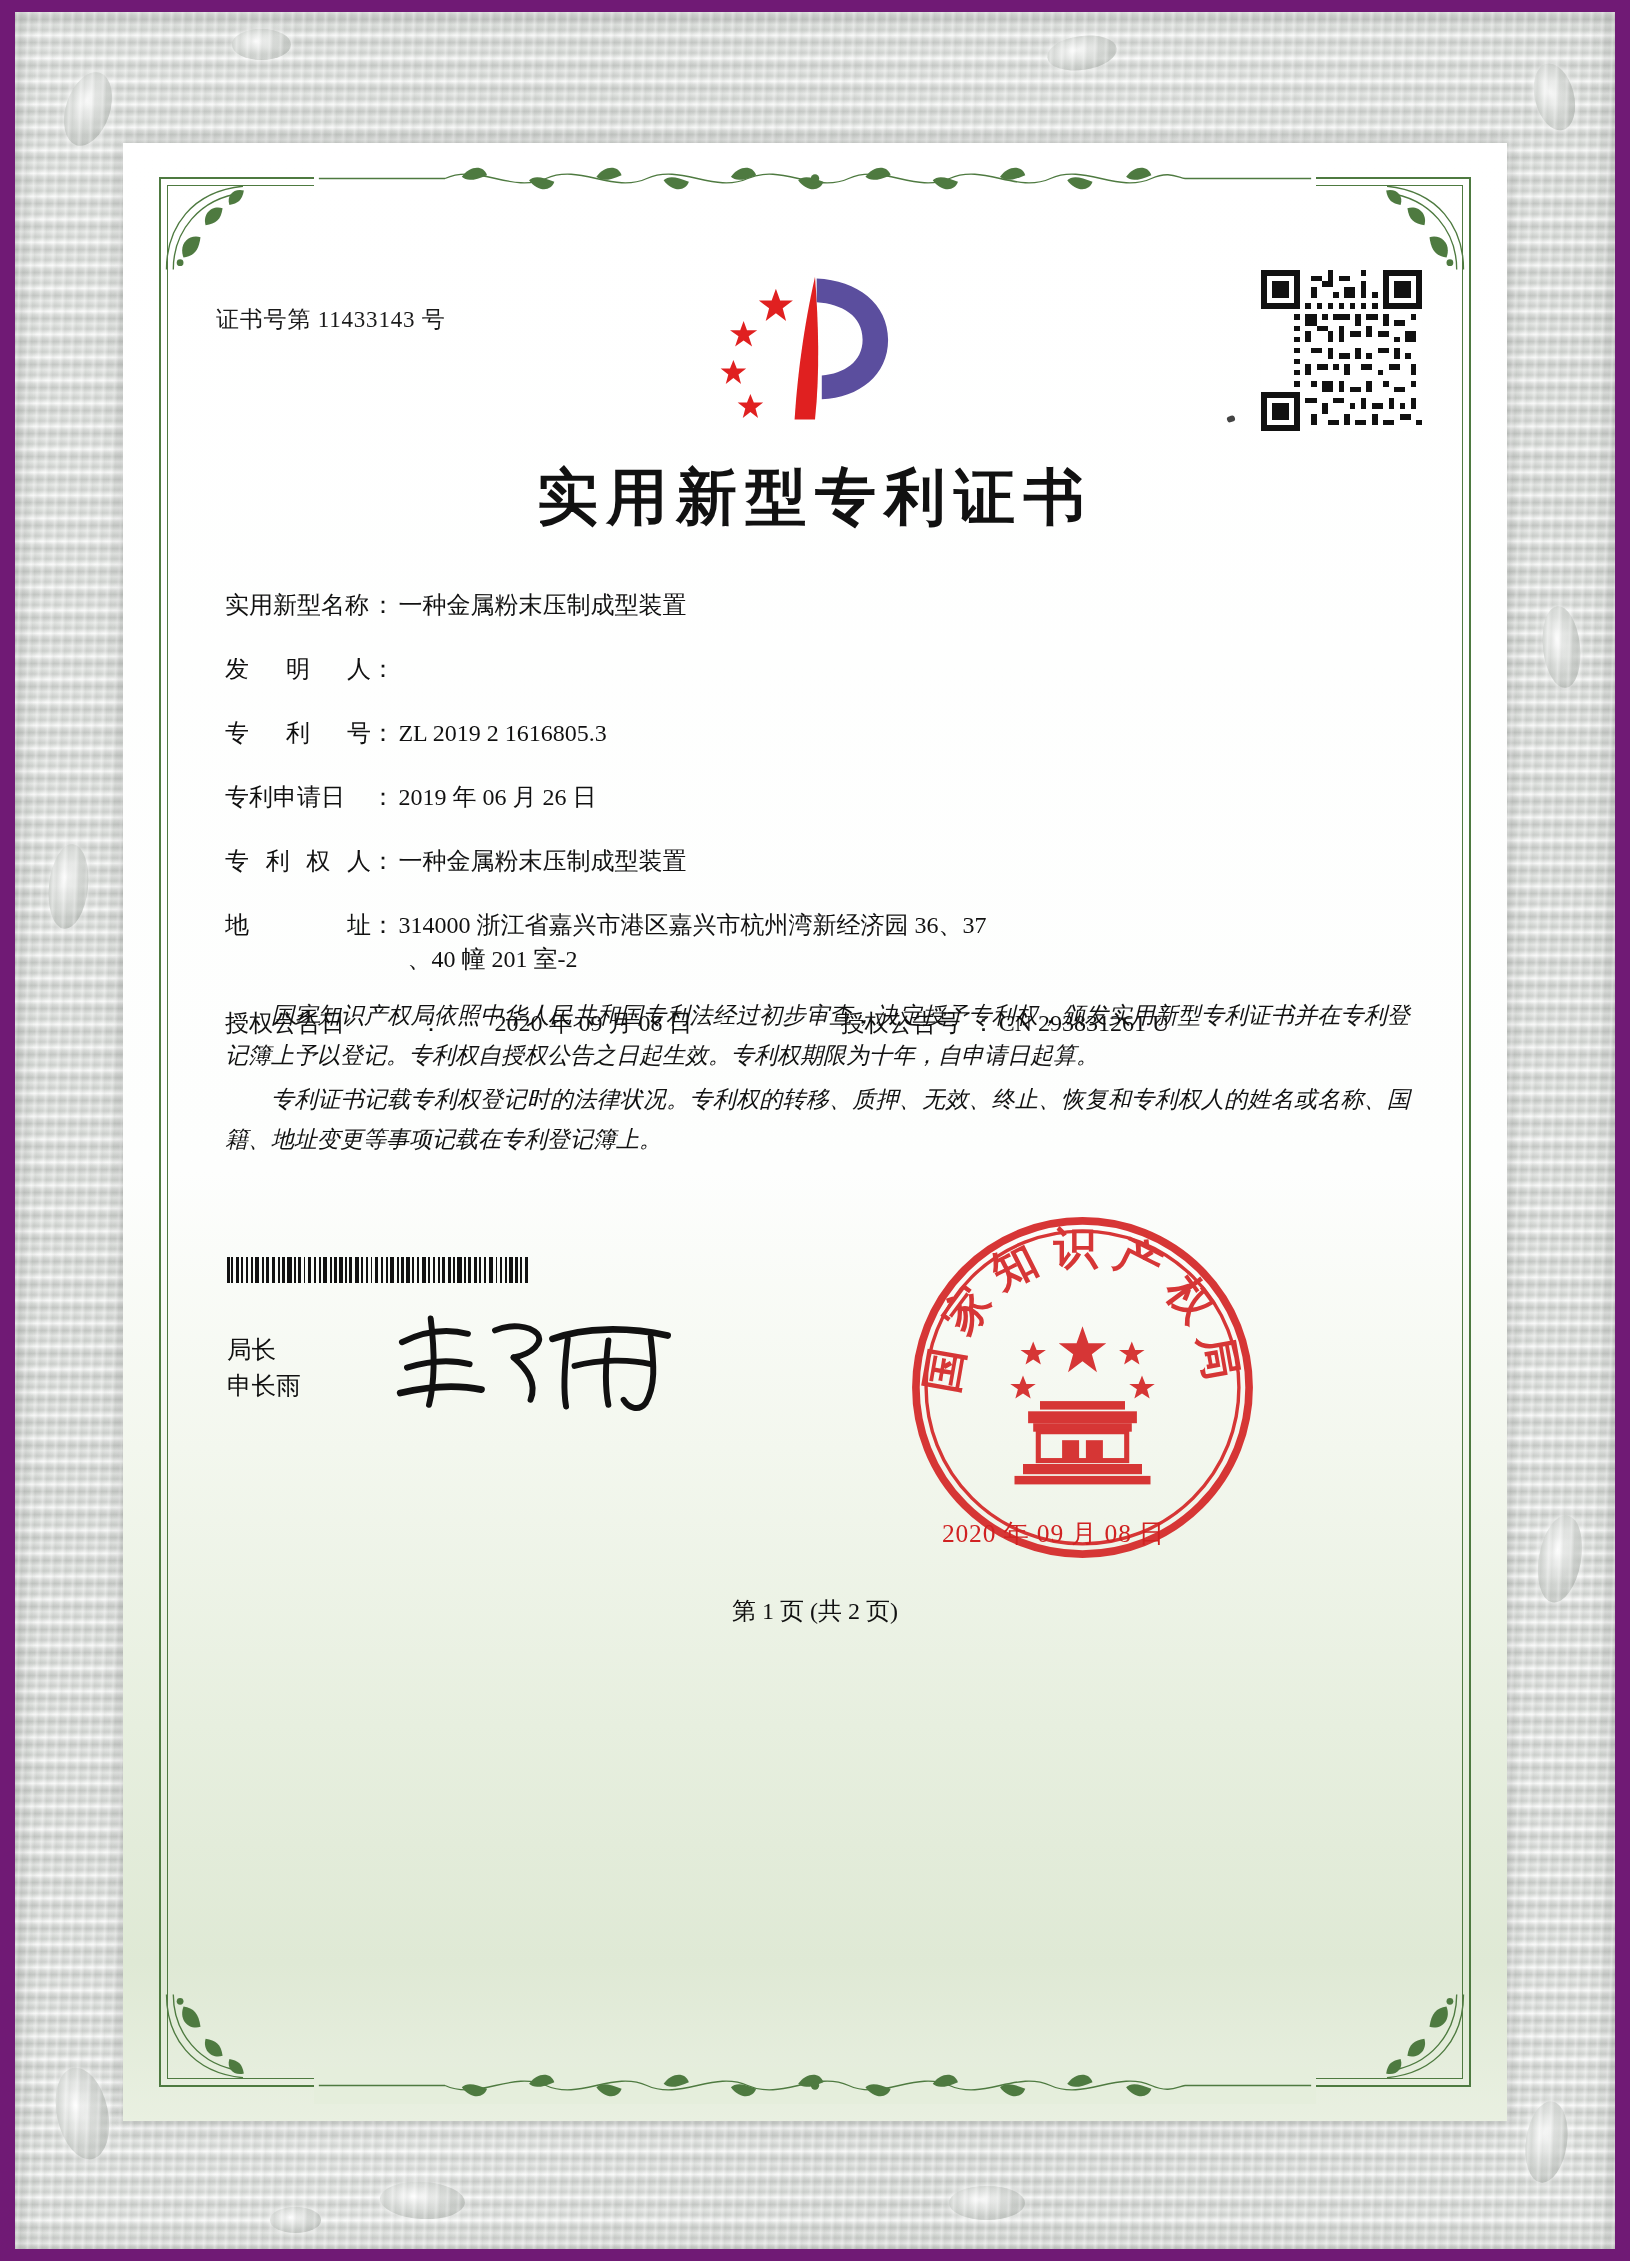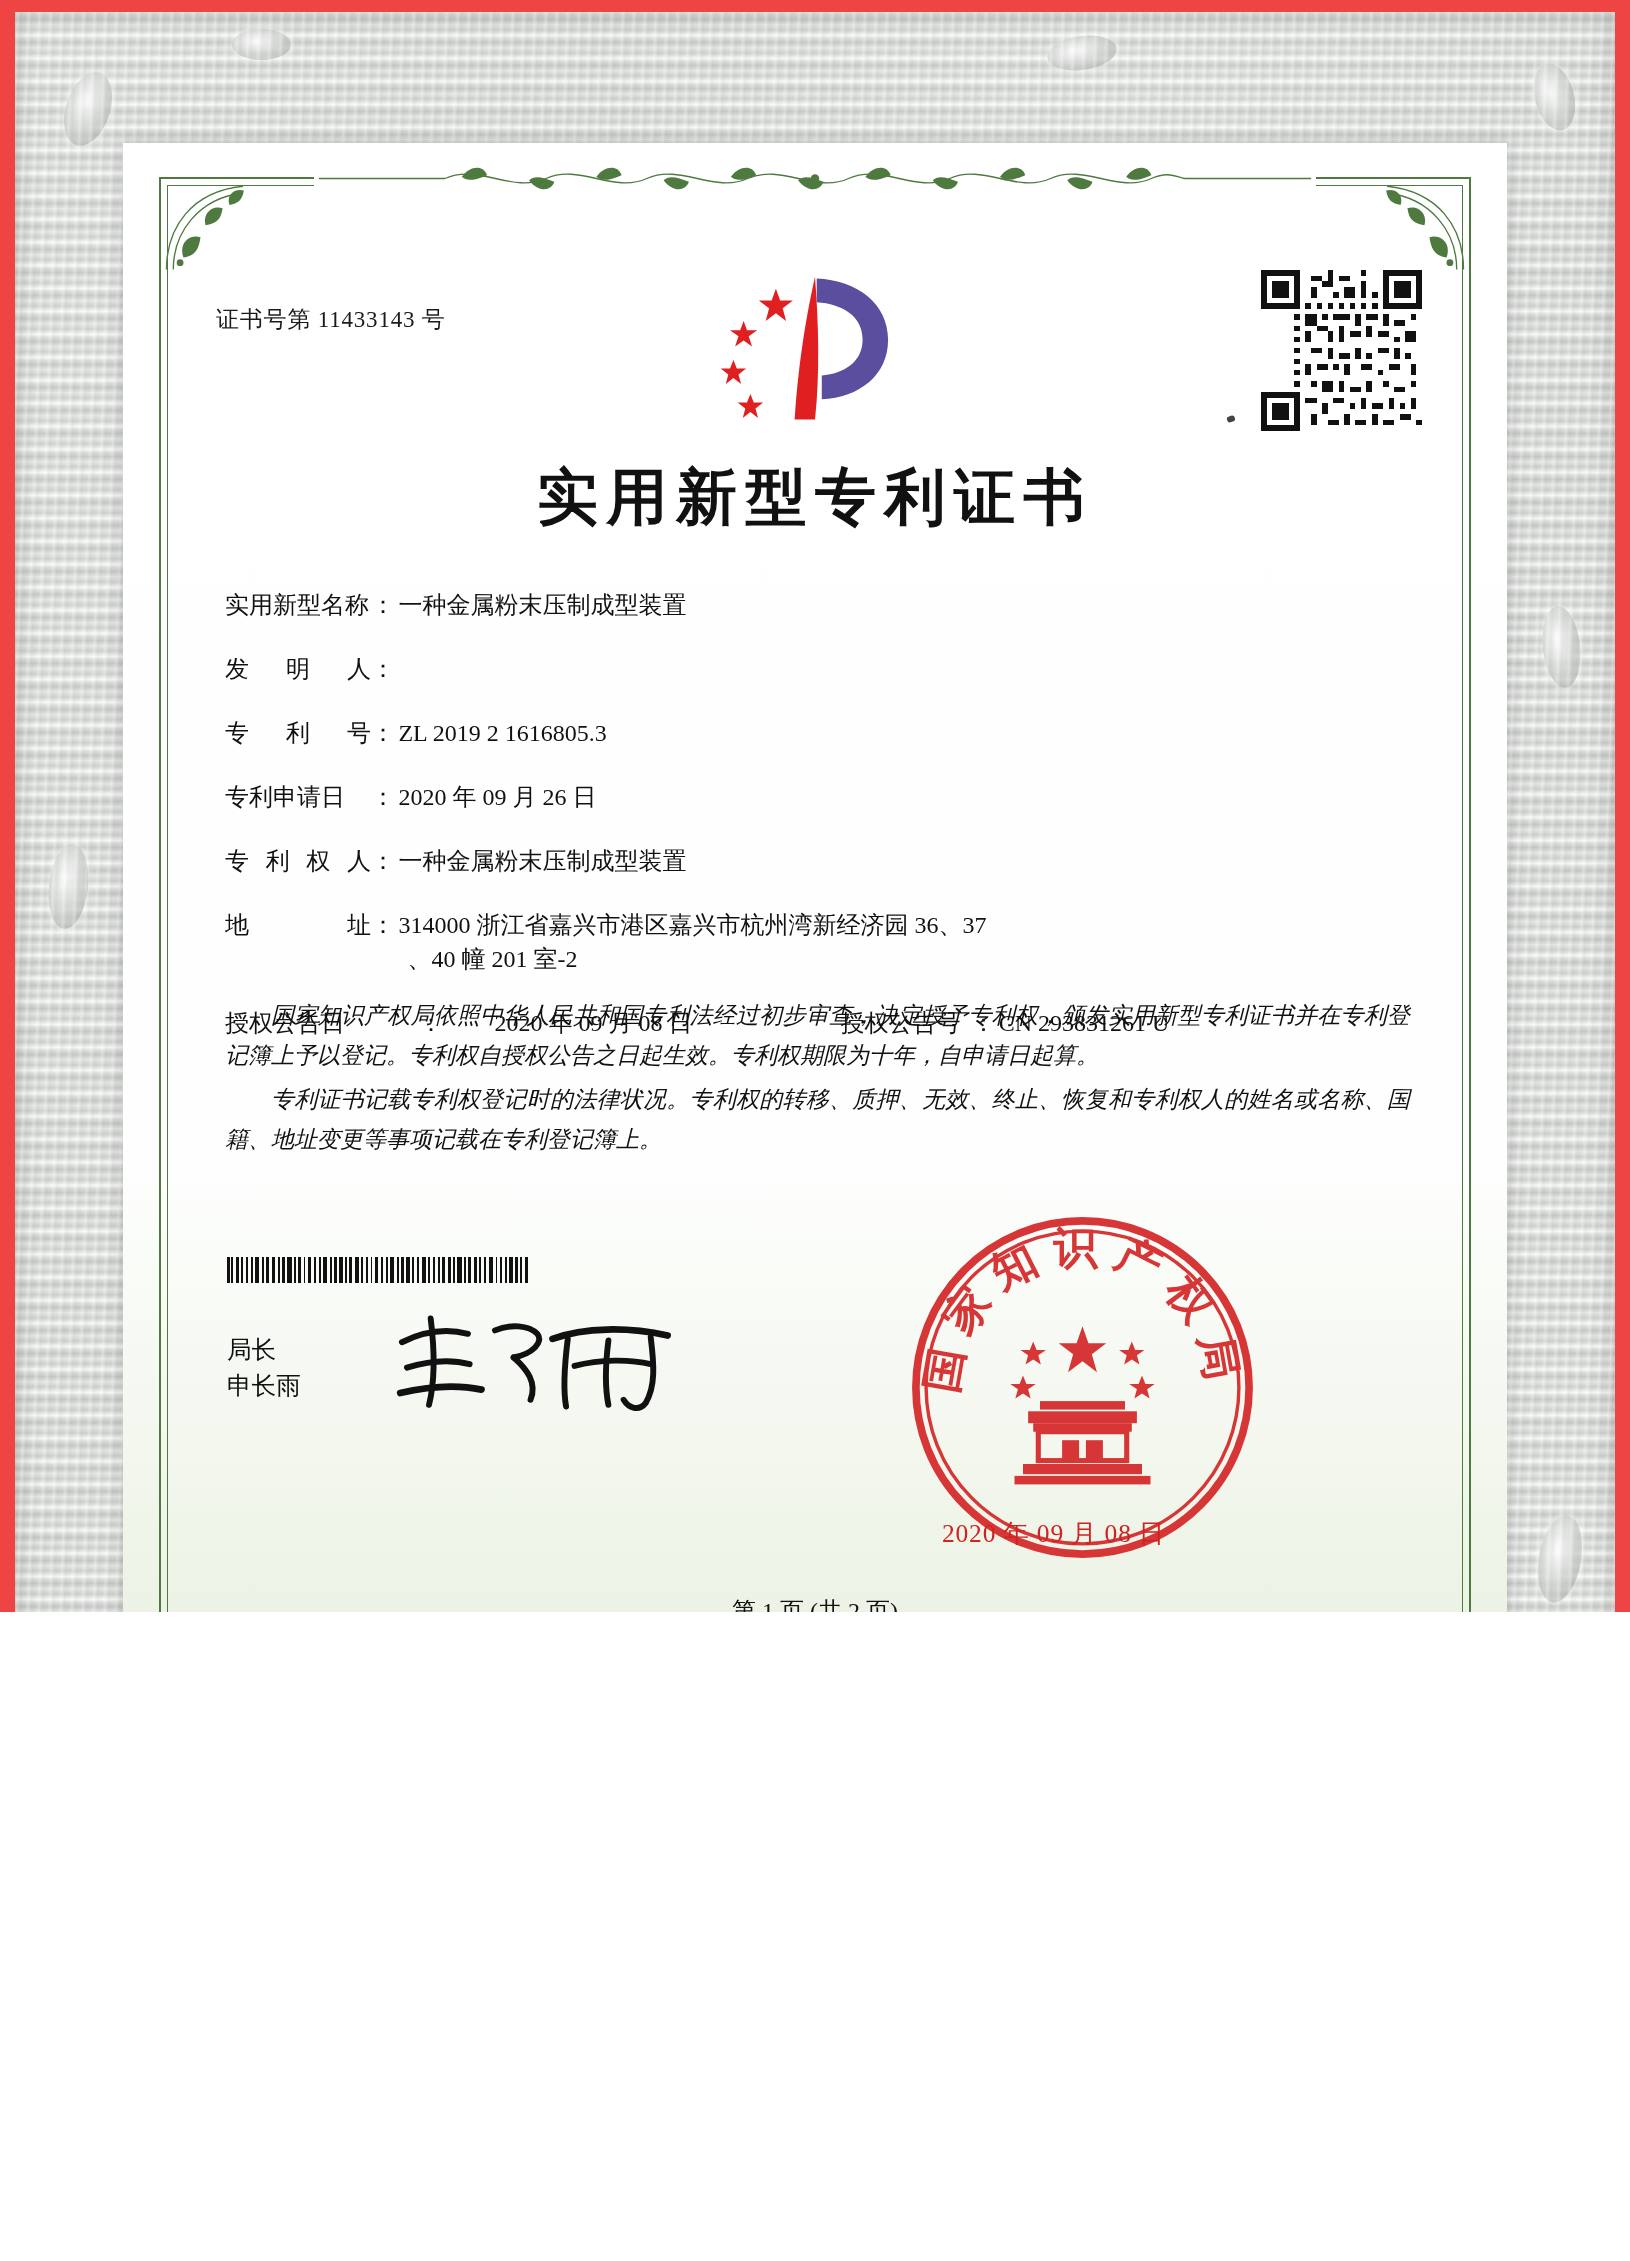--- a/index.html
+++ b/index.html
@@ -11,22 +11,22 @@
     width: 1630px;
     height: 2261px;
     font-family: "Liberation Serif", "DejaVu Serif", serif;
     overflow: hidden;
   }
 
   
   .scan-page {
     position: relative;
     width: 1630px;
-    height: 1612px;
-    background: #ef4444;
+    height: 2261px;
+    background: #701a75;
     overflow: hidden;
   }
 
   
   .frame {
     position: absolute;
     left: 15.3px;
     top: 12px;
     width: 1600px;
     height: 2237px;
@@ -568,21 +568,21 @@
               <span>利</span>
               <span>号</span>
           </span>
           <span class="f-colon">：</span>
           <span class="f-value">ZL 2019 2 1616805.3</span>
         </div>
 
         <div class="field-row">
           <span class="f-label">专利申请日</span>
           <span class="f-colon">：</span>
-          <span class="f-value">2020 年 09 月 26 日</span>
+          <span class="f-value">2019 年 06 月 26 日</span>
         </div>
 
         <div class="field-row">
           <span class="f-label spread">
             <span>专</span>
               <span>利</span>
               <span>权</span>
               <span>人</span>
           </span>
           <span class="f-colon">：</span>

